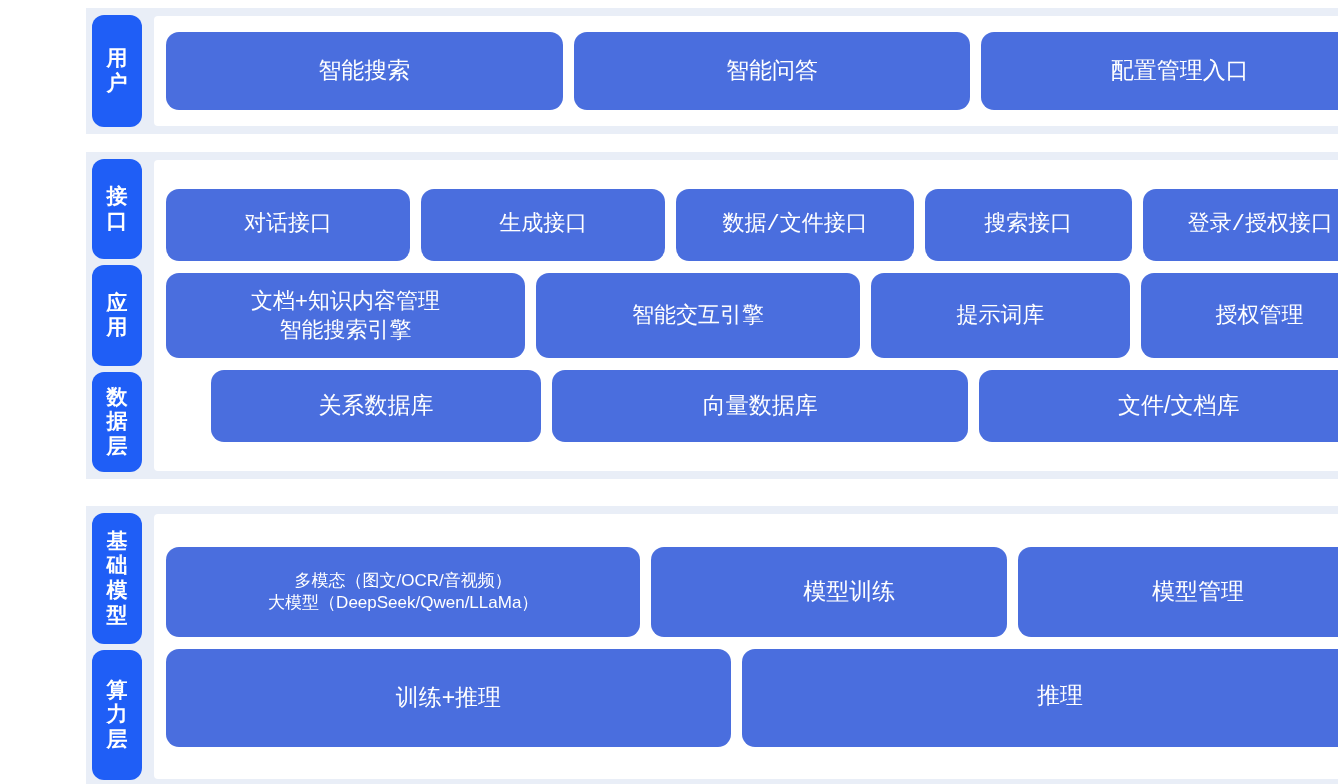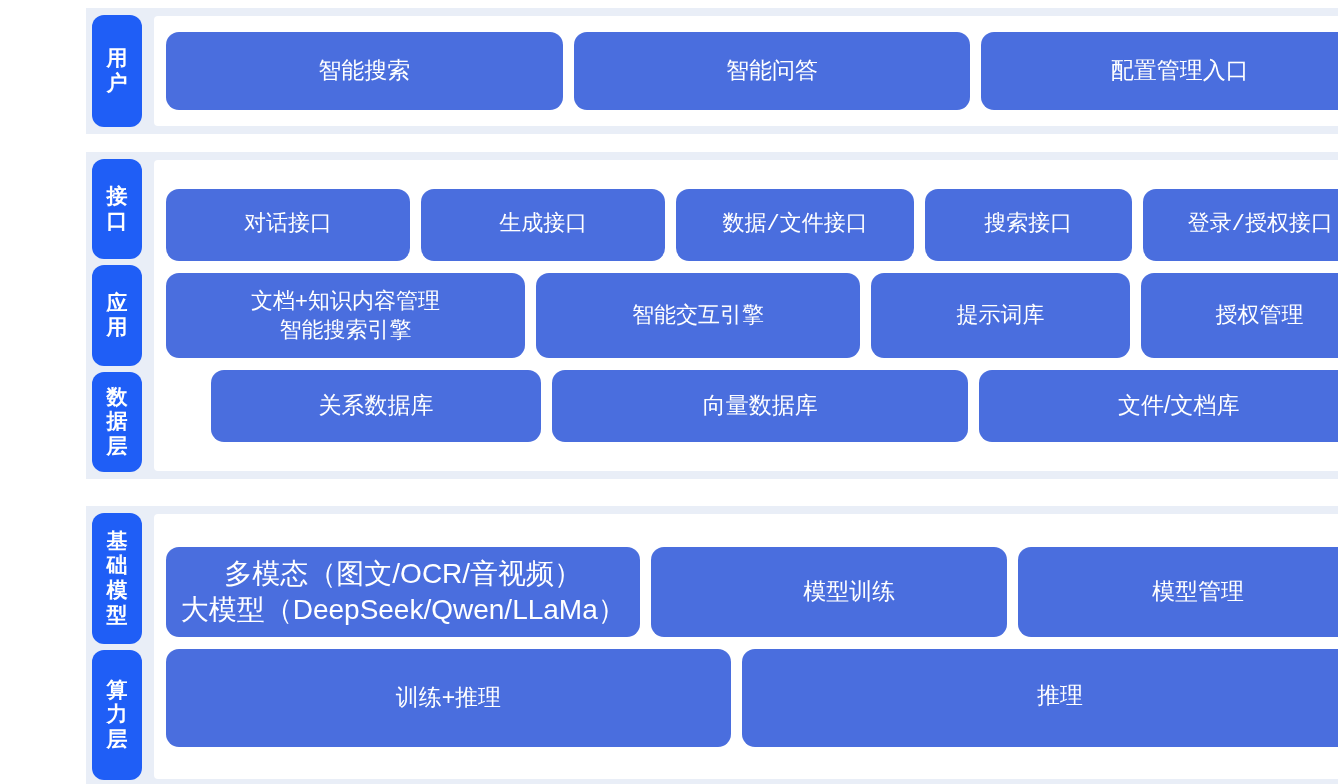--- a/index.html
+++ b/index.html
@@ -135,21 +135,21 @@
   #row-application .c3 { flex: 1.88 1 0; }
 
   
   #row-data { height: 72px; padding-left: 45px; }
   #row-data .c0 { flex: 2.66 1 0; }
   #row-data .c1 { flex: 3.39 1 0; }
   #row-data .c2 { flex: 3.24 1 0; }
 
   
   #row-model { height: 90px; }
-  #row-model .c0 { flex: 3.84 1 0; font-size: 28px; }
+  #row-model .c0 { flex: 3.84 1 0; font-size: 17px; }
   #row-model .c1 { flex: 2.51 1 0; padding-left: 48px; }
   #row-model .c2 { flex: 2.88 1 0; }
 
   
   #row-compute { height: 98px; }
   #row-compute .c0 { flex: 1 1 0; }
   #row-compute .c1 { flex: 1.13 1 0; font-family: Liberation Mono, monospace; }
 </style>
 </head>
 <body>

